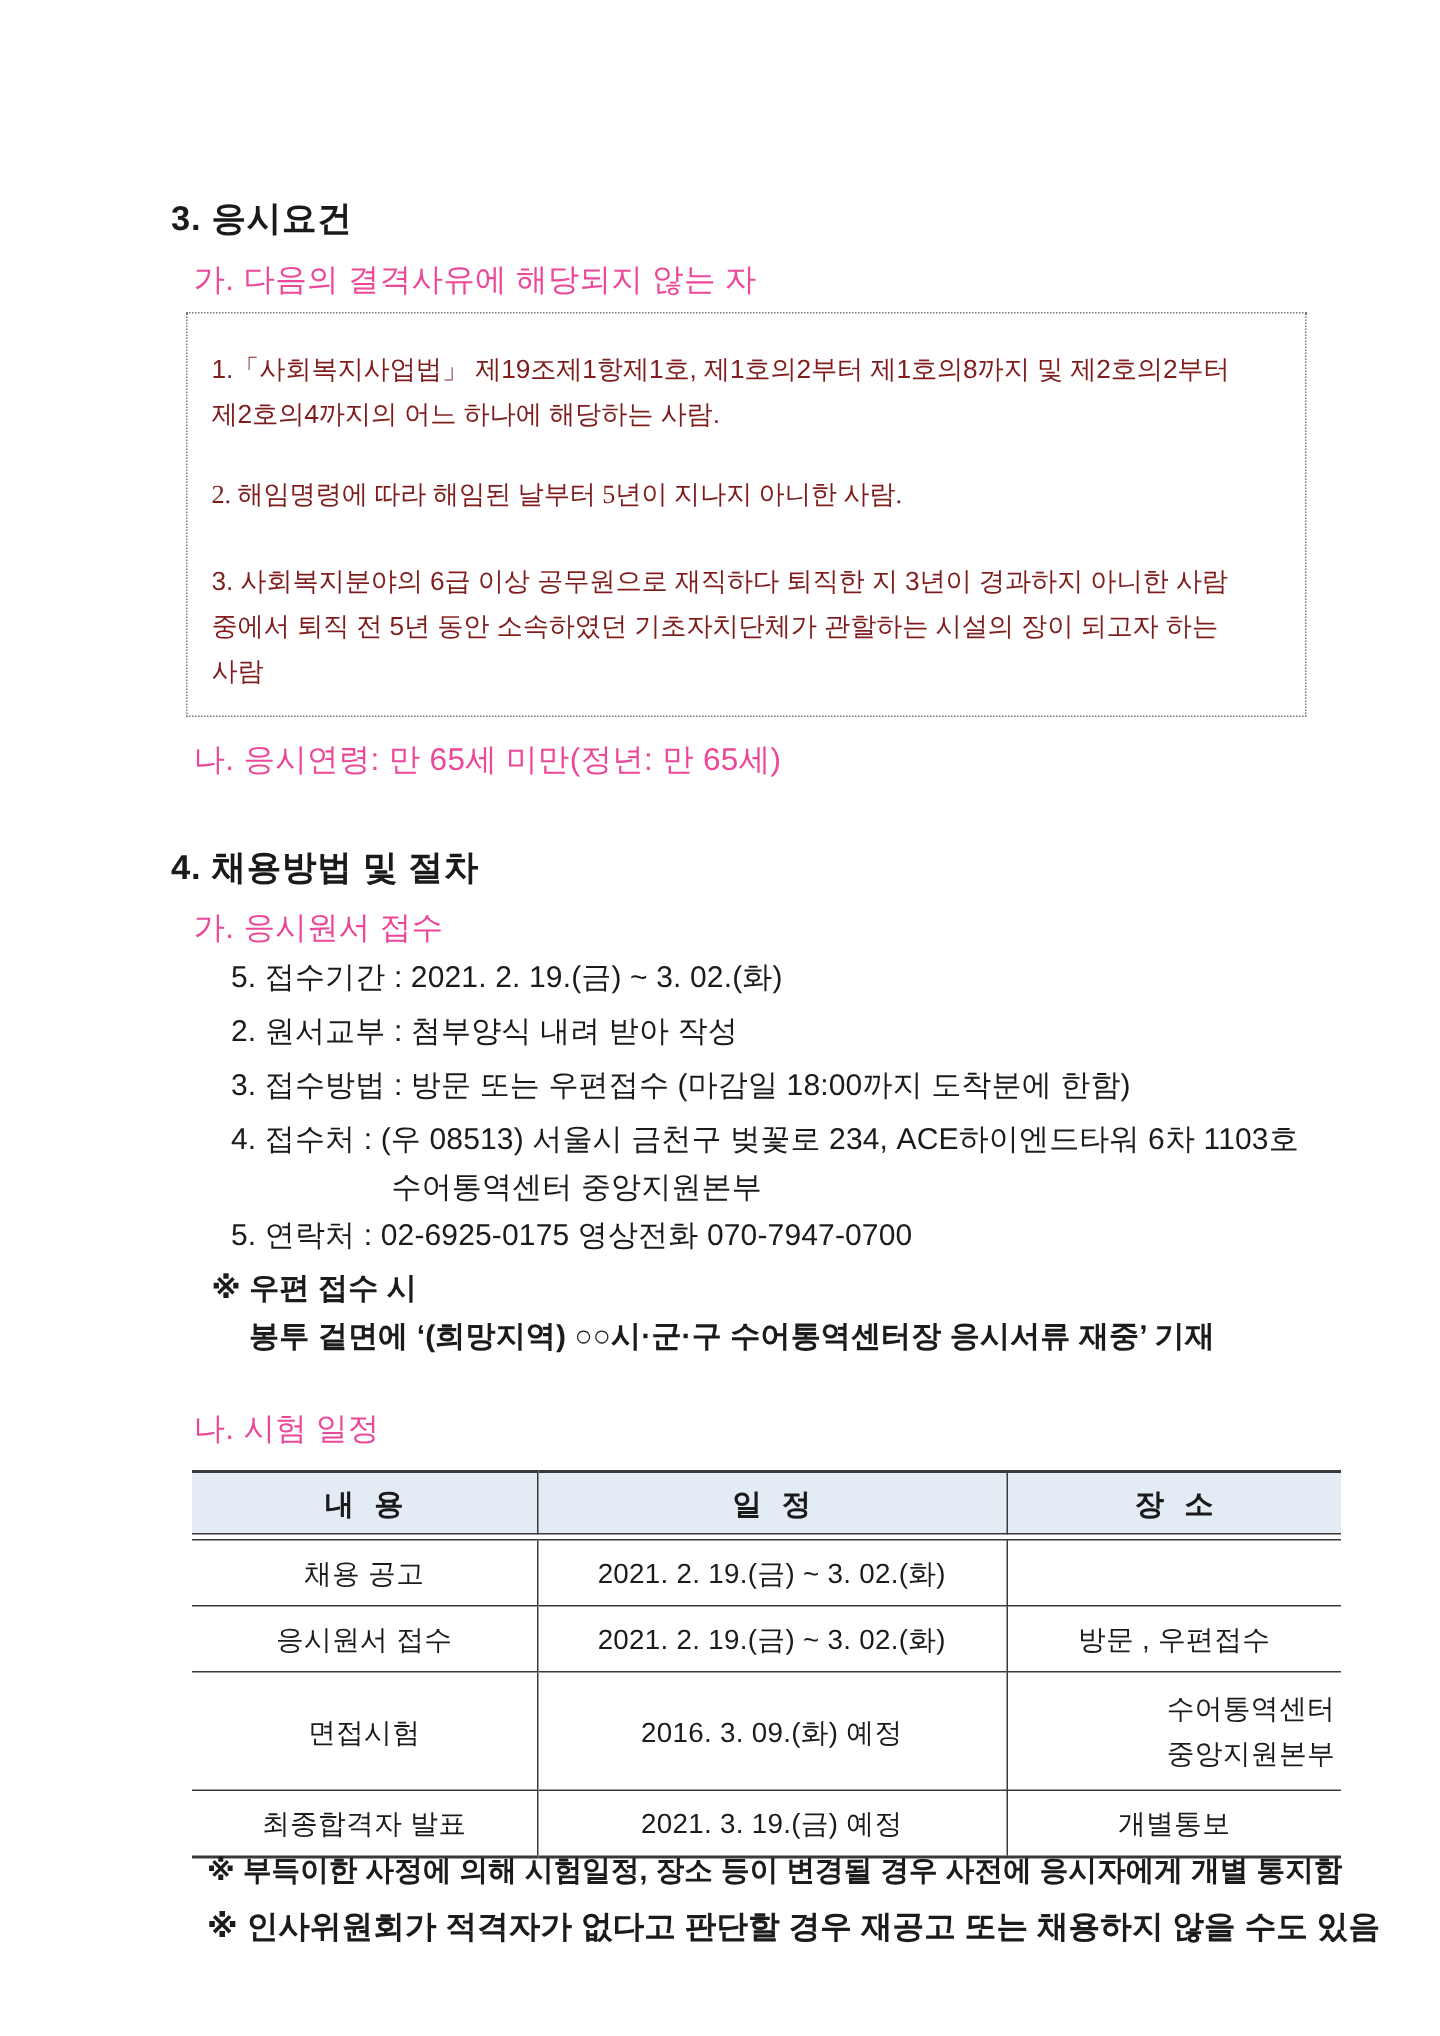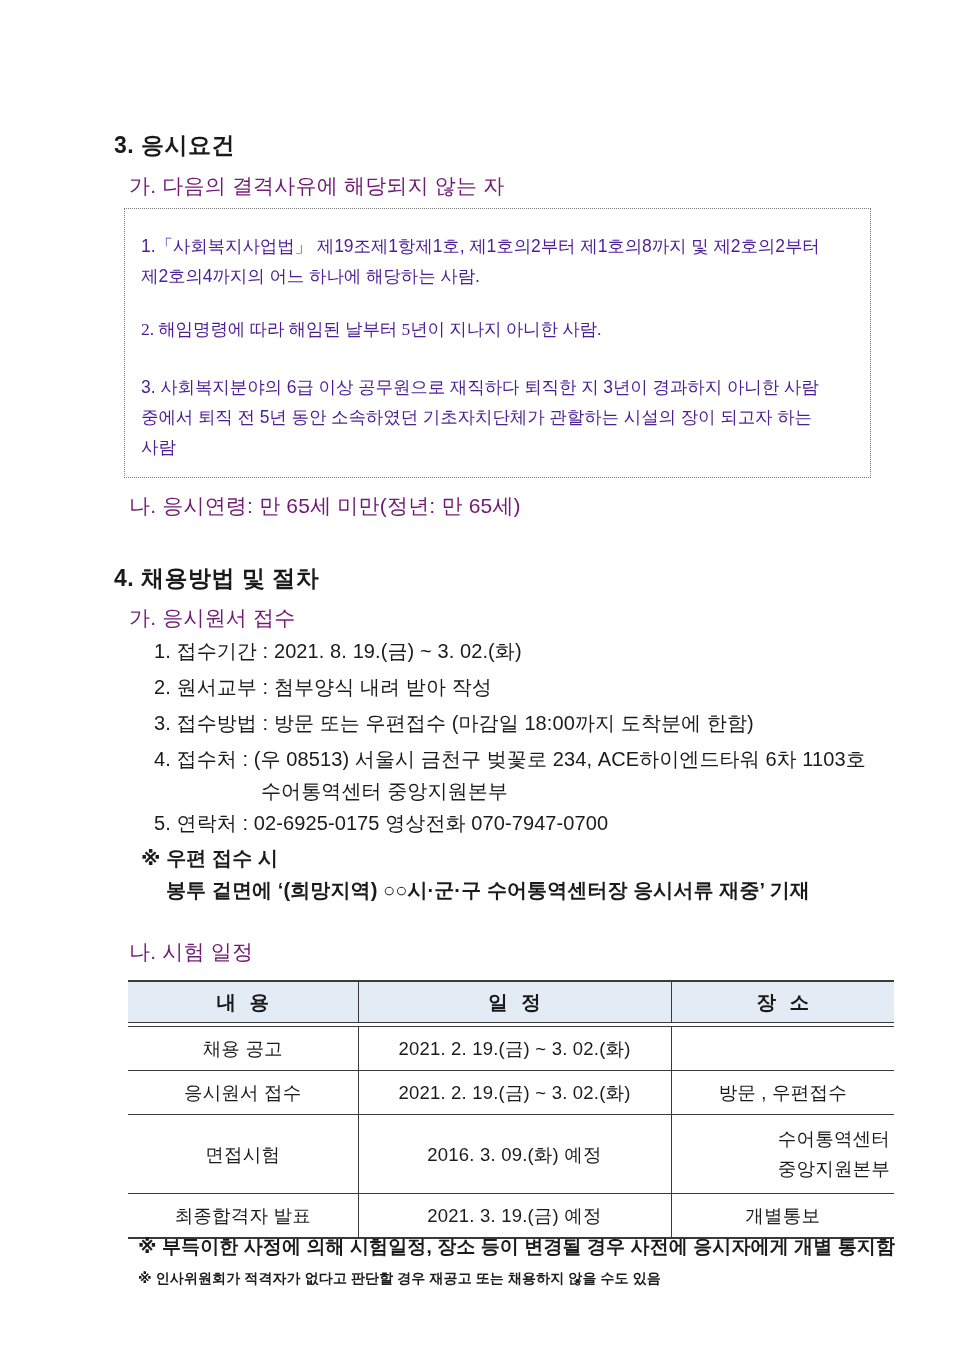--- a/index.html
+++ b/index.html
@@ -30,39 +30,39 @@
     font-weight: bold;
     letter-spacing: 0.5px;
     white-space: nowrap;
   }
   .sub-heading {
     position: absolute;
     font-size: 21px;
     font-weight: normal;
     letter-spacing: 0.2px;
     white-space: nowrap;
-    color: #701a75;
+    color: #ec4899;
   }
 
   
   .req-box {
     position: absolute;
     left: 108px;
     top: 208px;
     width: 747px;
     height: 270px;
     border: 1px dotted #7a7a7a;
     box-sizing: border-box;
     background: #ffffff;
   }
   .req-item {
     position: absolute;
     font-size: 17.5px;
     line-height: 30px;
-    color: #4c1d95;
+    color: #7f1d1d;
     letter-spacing: -0.1px;
   }
   .req-item .ln { display: block; white-space: nowrap; }
   .req-item .ln.indent { text-indent: 0; }
 
   
   .line {
     position: absolute;
     font-size: 20px;
     white-space: nowrap;
@@ -151,21 +151,21 @@
 
   <div class="sub-heading" style="left:113px; top:492px;">나. 응시연령: 만 65세 미만(정년: 만 65세)</div>
 
   <div class="sec-heading" style="left:98px; top:563px;">
     <span>4.</span>
     <span>채용방법 및 절차</span>
   </div>
 
   <div class="sub-heading" style="left:113px; top:604px;">가. 응시원서 접수</div>
 
-  <div class="line" style="left:138px; top:638px;">1. 접수기간 : 2021. 8. 19.(금) ~ 3. 02.(화)</div>
+  <div class="line" style="left:138px; top:638px;">5. 접수기간 : 2021. 2. 19.(금) ~ 3. 02.(화)</div>
 
   <div class="line" style="left:138px; top:674px;">2. 원서교부 : 첨부양식 내려 받아 작성</div>
 
   <div class="line" style="left:138px; top:710px;">3. 접수방법 : 방문 또는 우편접수 (마감일 18:00까지 도착분에 한함)</div>
 
   <div class="line" style="left:138px; top:746px;">4. 접수처 : (우 08513) 서울시 금천구 벚꽃로 234, ACE하이엔드타워 6차 1103호</div>
 
   <div class="line" style="left:245px; top:778px;">수어통역센터 중앙지원본부</div>
 
   <div class="line" style="left:138px; top:810px;">5. 연락처 : 02-6925-0175    영상전화 070-7947-0700</div>
@@ -216,15 +216,15 @@
       <tr>
         <td>최종합격자 발표</td>
         <td class="col-mid">2021. 3. 19.(금) 예정</td>
         <td>개별통보</td>
       </tr>
     </tbody>
   </table>
 
   <div class="line bold" style="left:122px; top:1234px; font-size:19px;">※ 부득이한 사정에 의해 시험일정, 장소 등이 변경될 경우 사전에 응시자에게 개별 통지함</div>
 
-  <div class="line bold" style="left:122px; top:1270px; font-size:14px;">※ 인사위원회가 적격자가 없다고 판단할 경우 재공고 또는 채용하지 않을 수도 있음</div>
+  <div class="line bold" style="left:122px; top:1270px; font-size:21px;">※ 인사위원회가 적격자가 없다고 판단할 경우 재공고 또는 채용하지 않을 수도 있음</div>
 
 </div>
 
 </body></html>

